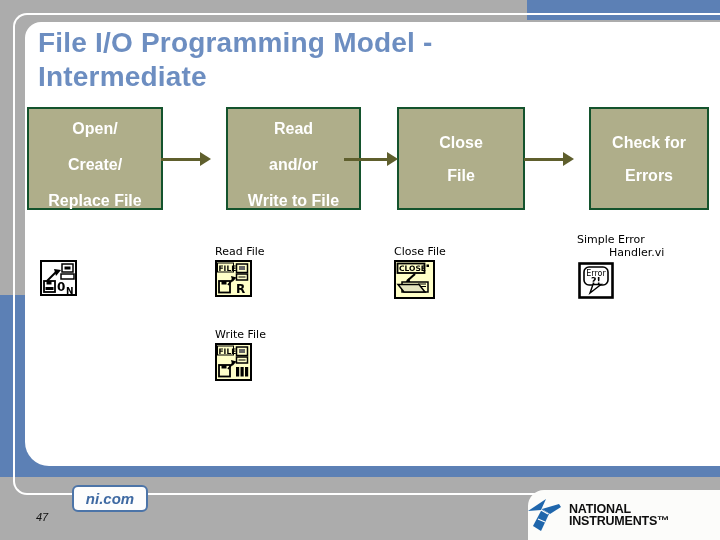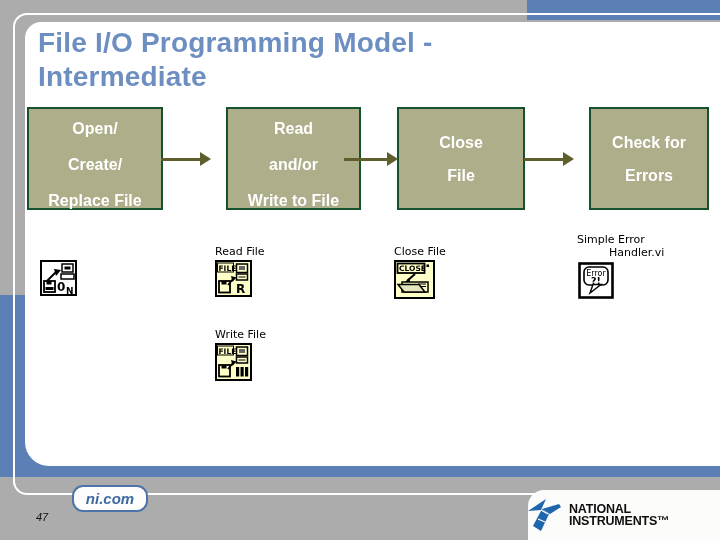--- a/index.html
+++ b/index.html
@@ -44,21 +44,21 @@
   .arrow-1 { left:161px; width:50px; }
   .arrow-2 { left:344px; width:54px; }
   .arrow-3 { left:524px; width:50px; }
 
   
   .vi-label { position:absolute; font-family:"DejaVu Sans", sans-serif; font-size:11px; color:#000; white-space:nowrap; }
   .vi-icon { position:absolute; }
 
   
   .ni-pill { left:72px; top:485px; width:76px; height:27px; background:#FDFDFD; border:2px solid #4C74A8;
-             border-radius:11px; display:flex; align-items:center; justify-content:center;
+             border-radius:6px; display:flex; align-items:center; justify-content:center;
              font-style:italic; font-weight:bold; font-size:15px; color:#3E69A2; }
   .page-number { left:36px; top:511px; font-style:italic; font-size:11px; color:#111; }
   .ni-card { left:528px; top:490px; width:192px; height:50px; background:#FCFCFA;
              border-radius:16px 0 0 0; display:flex; align-items:center; padding-left:0; }
   .ni-logo-text { margin-left:5px; font-weight:bold; color:#0E0E0E; font-size:12.5px; line-height:12px;
                   letter-spacing:-0.2px; }
 </style>
 </head>
 <body>
 

